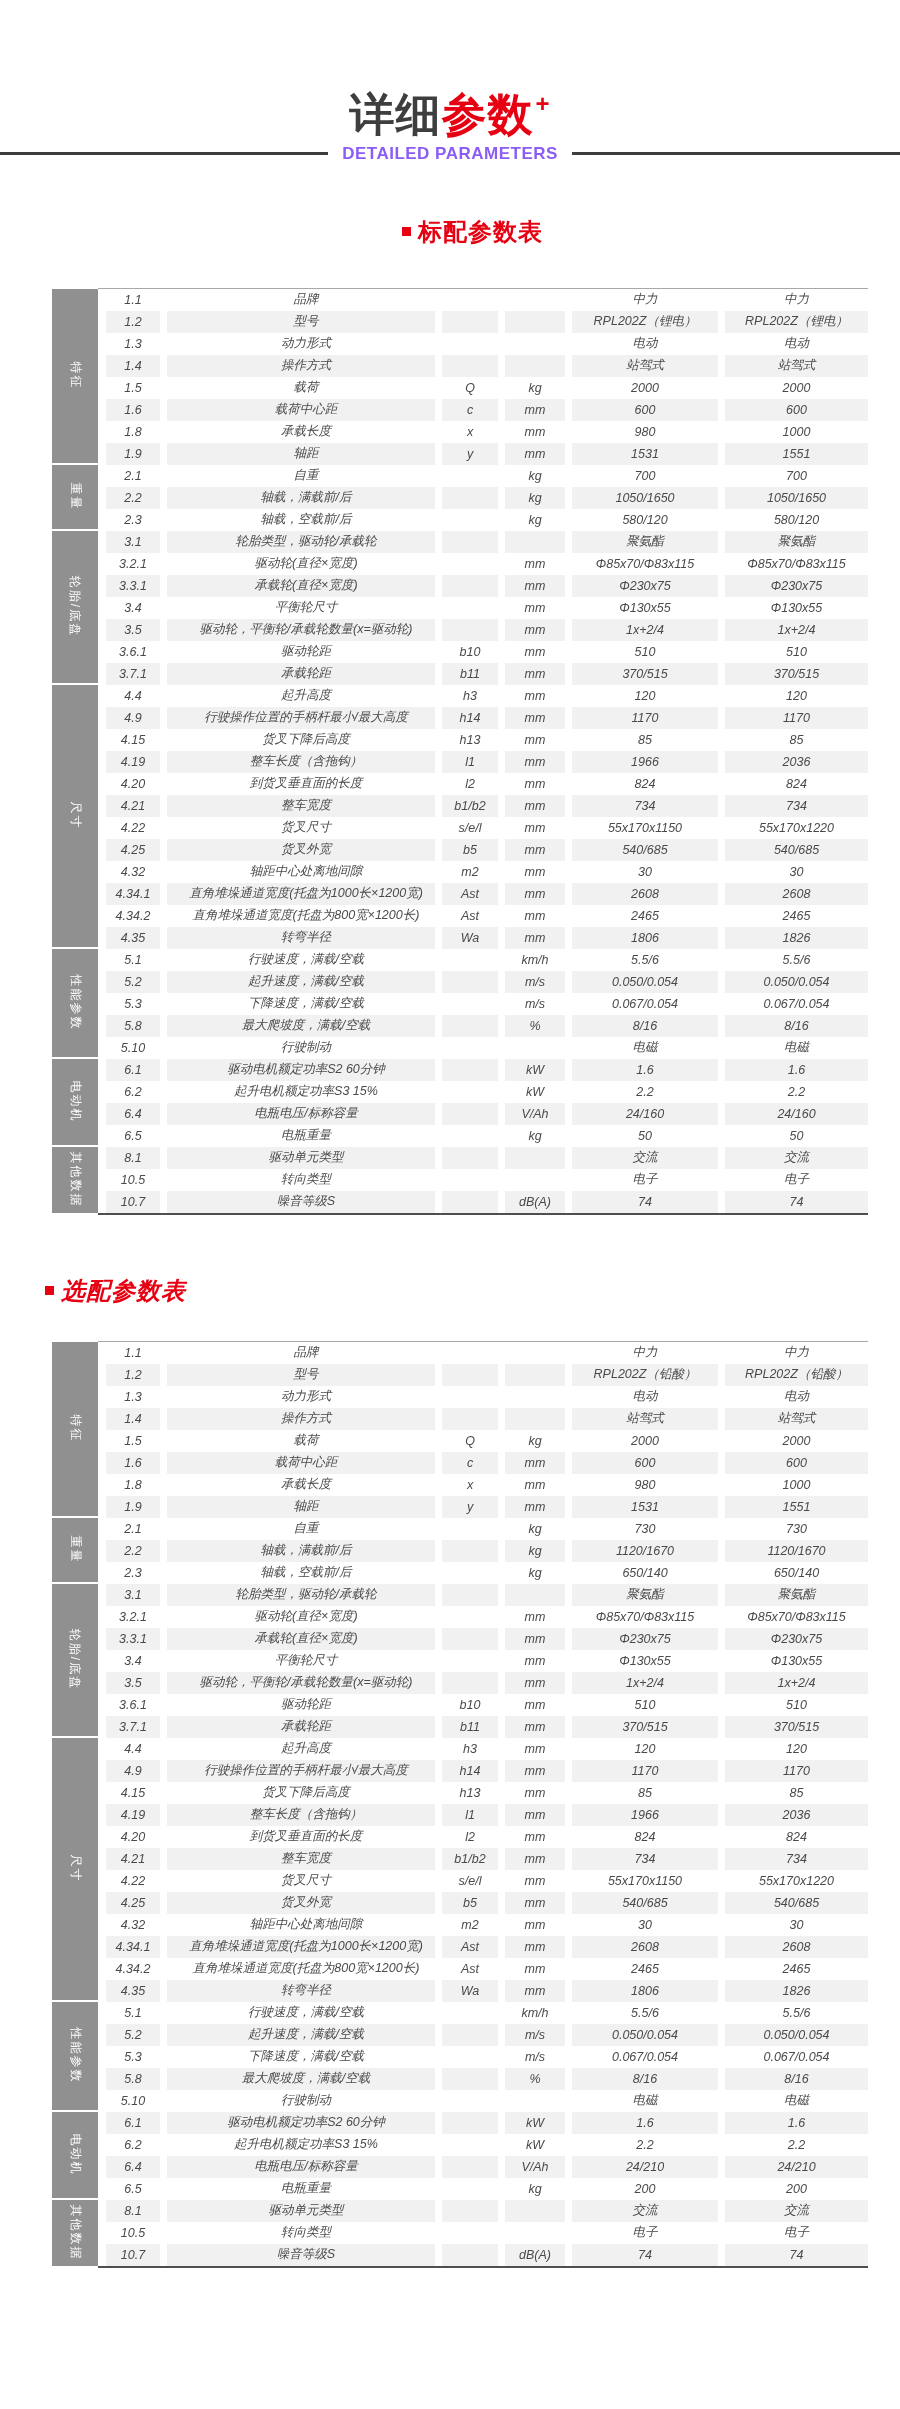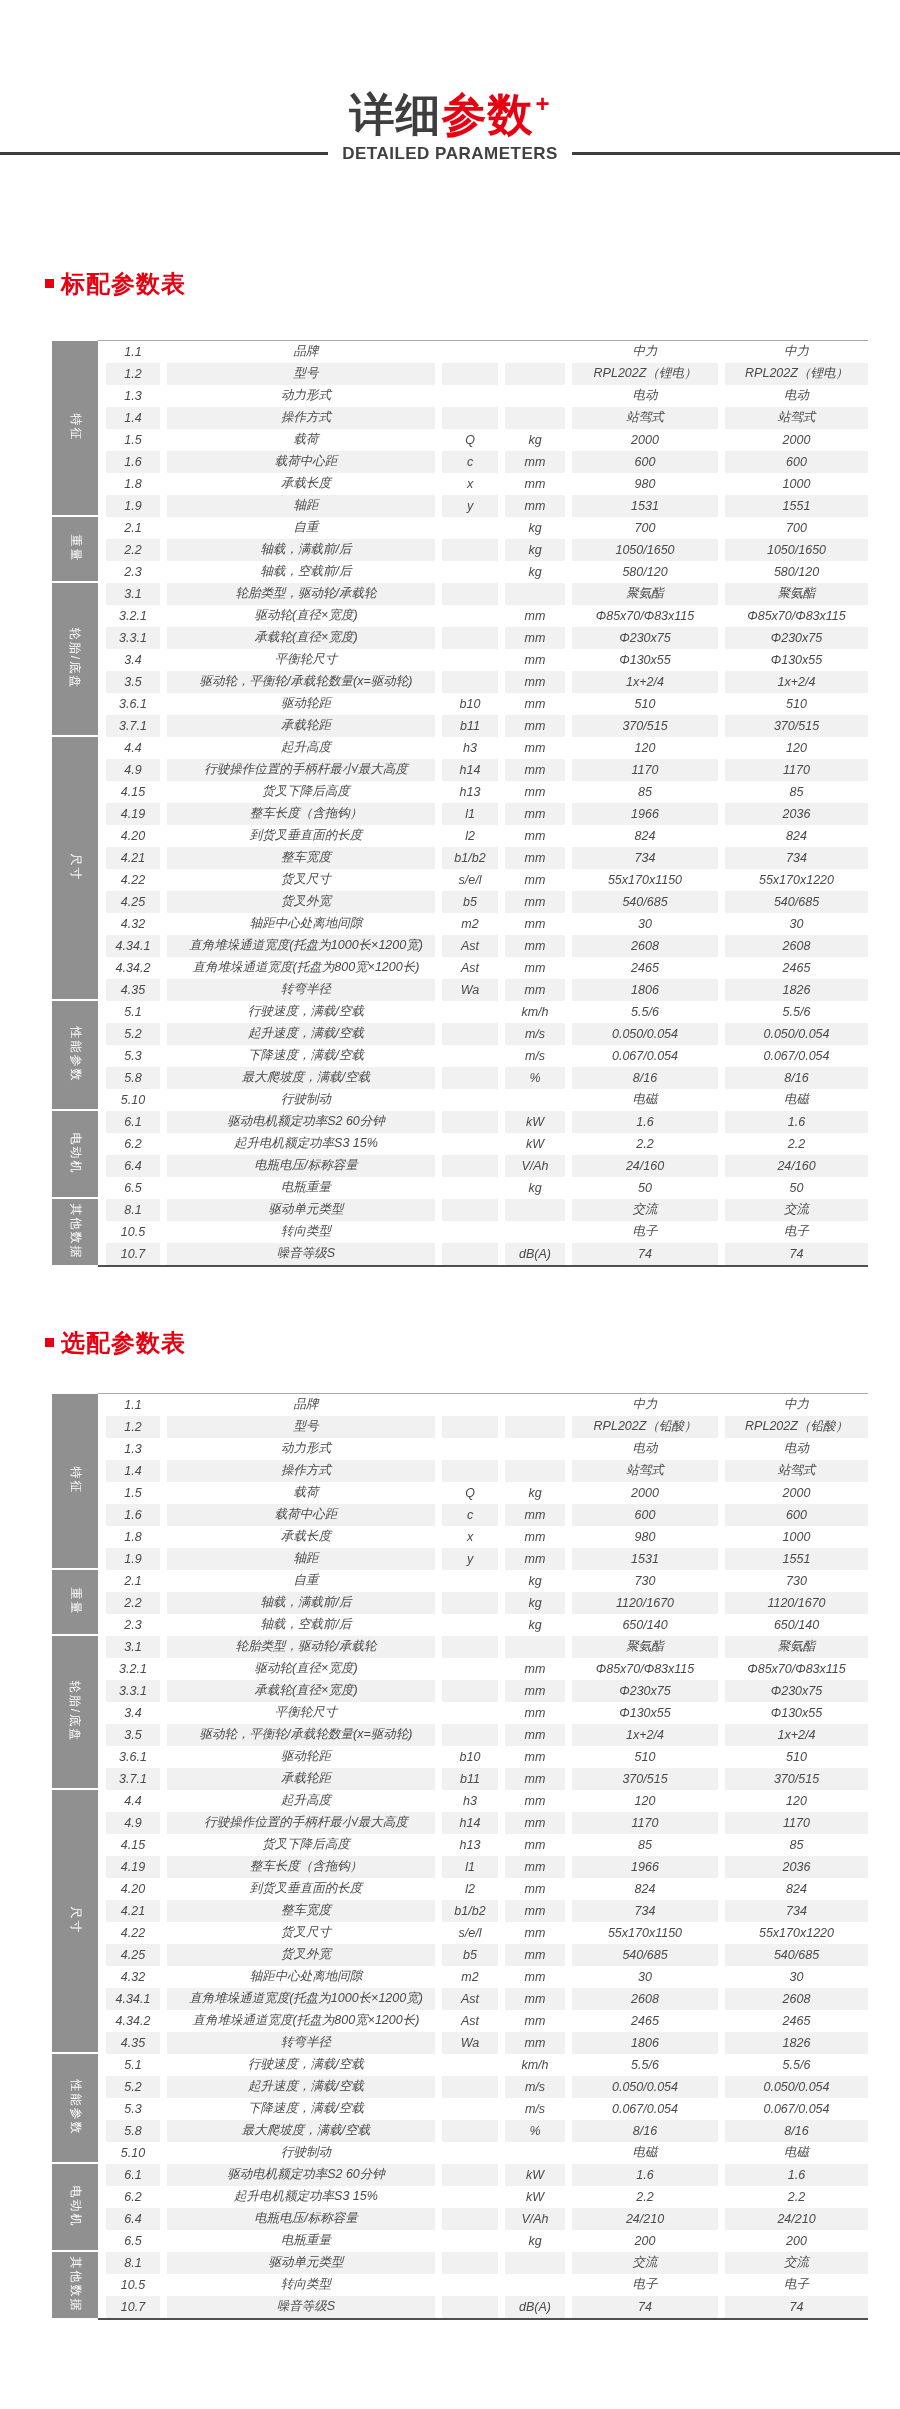--- a/index.html
+++ b/index.html
@@ -8,27 +8,27 @@
     font-family:"Liberation Sans","DejaVu Sans",sans-serif;
     --accent:#e60012;--sidebar:#909090;--stripe:#f1f1f1;--ink:#4a4a4a;
   }
   
   .page-header{margin-top:90px;text-align:center;}
   .main-title{font-size:45px;line-height:1.1;font-weight:bold;color:#3e3e3e;letter-spacing:1px;}
   .main-title .accent{color:var(--accent);}
   .main-title .plus{color:var(--accent);font-size:24px;vertical-align:18px;font-weight:bold;margin-left:2px;}
   .subtitle-row{margin-top:4px;display:flex;align-items:center;}
   .subtitle-row .line{flex:1;height:3px;background:#3d3d3d;}
-  .subtitle-text{margin:0 14px;font-size:17px;font-weight:bold;color:#404040;letter-spacing:0.5px;white-space:nowrap;}
+  .subtitle-text{margin:0 14px;font-size:17px;font-weight:bold;color:#8b5cf6;letter-spacing:0.5px;white-space:nowrap;}
   
   .section-title{display:flex;align-items:center;margin-left:45px;color:var(--accent);
     font-size:24px;font-weight:bold;letter-spacing:1px;}
   .section-title .bullet{width:9px;height:9px;background:var(--accent);margin-right:7px;flex:none;}
-  .st-1{margin-top:104px;}
-  .st-2{margin-top:60px;}
+  .st-1{margin-top:52px;justify-content:center;}
+  .st-2{margin-top:60px;font-style:italic;}
   
   .param-table{margin:40px 0 0 52px;width:816px;display:flex;align-items:flex-start;}
   .pt-2{margin-top:34px;}
   .sidebar-col{width:46px;flex:none;display:flex;flex-direction:column;margin-top:1px;}
   .group-band{background:var(--sidebar);display:flex;align-items:center;justify-content:center;overflow:hidden;}
   .group-band span{color:#ffffff;font-size:12px;letter-spacing:2px;white-space:nowrap;
     transform:rotate(90deg);}
   .rows-col{flex:1;border-top:1px solid #a8a8a8;border-bottom:2px solid #4f4f4f;font-style:italic;}
   .t-row{display:flex;height:22px;font-size:12.5px;color:var(--ink);}
   .t-row .cell{display:flex;align-items:center;justify-content:center;height:100%;box-sizing:border-box;}

